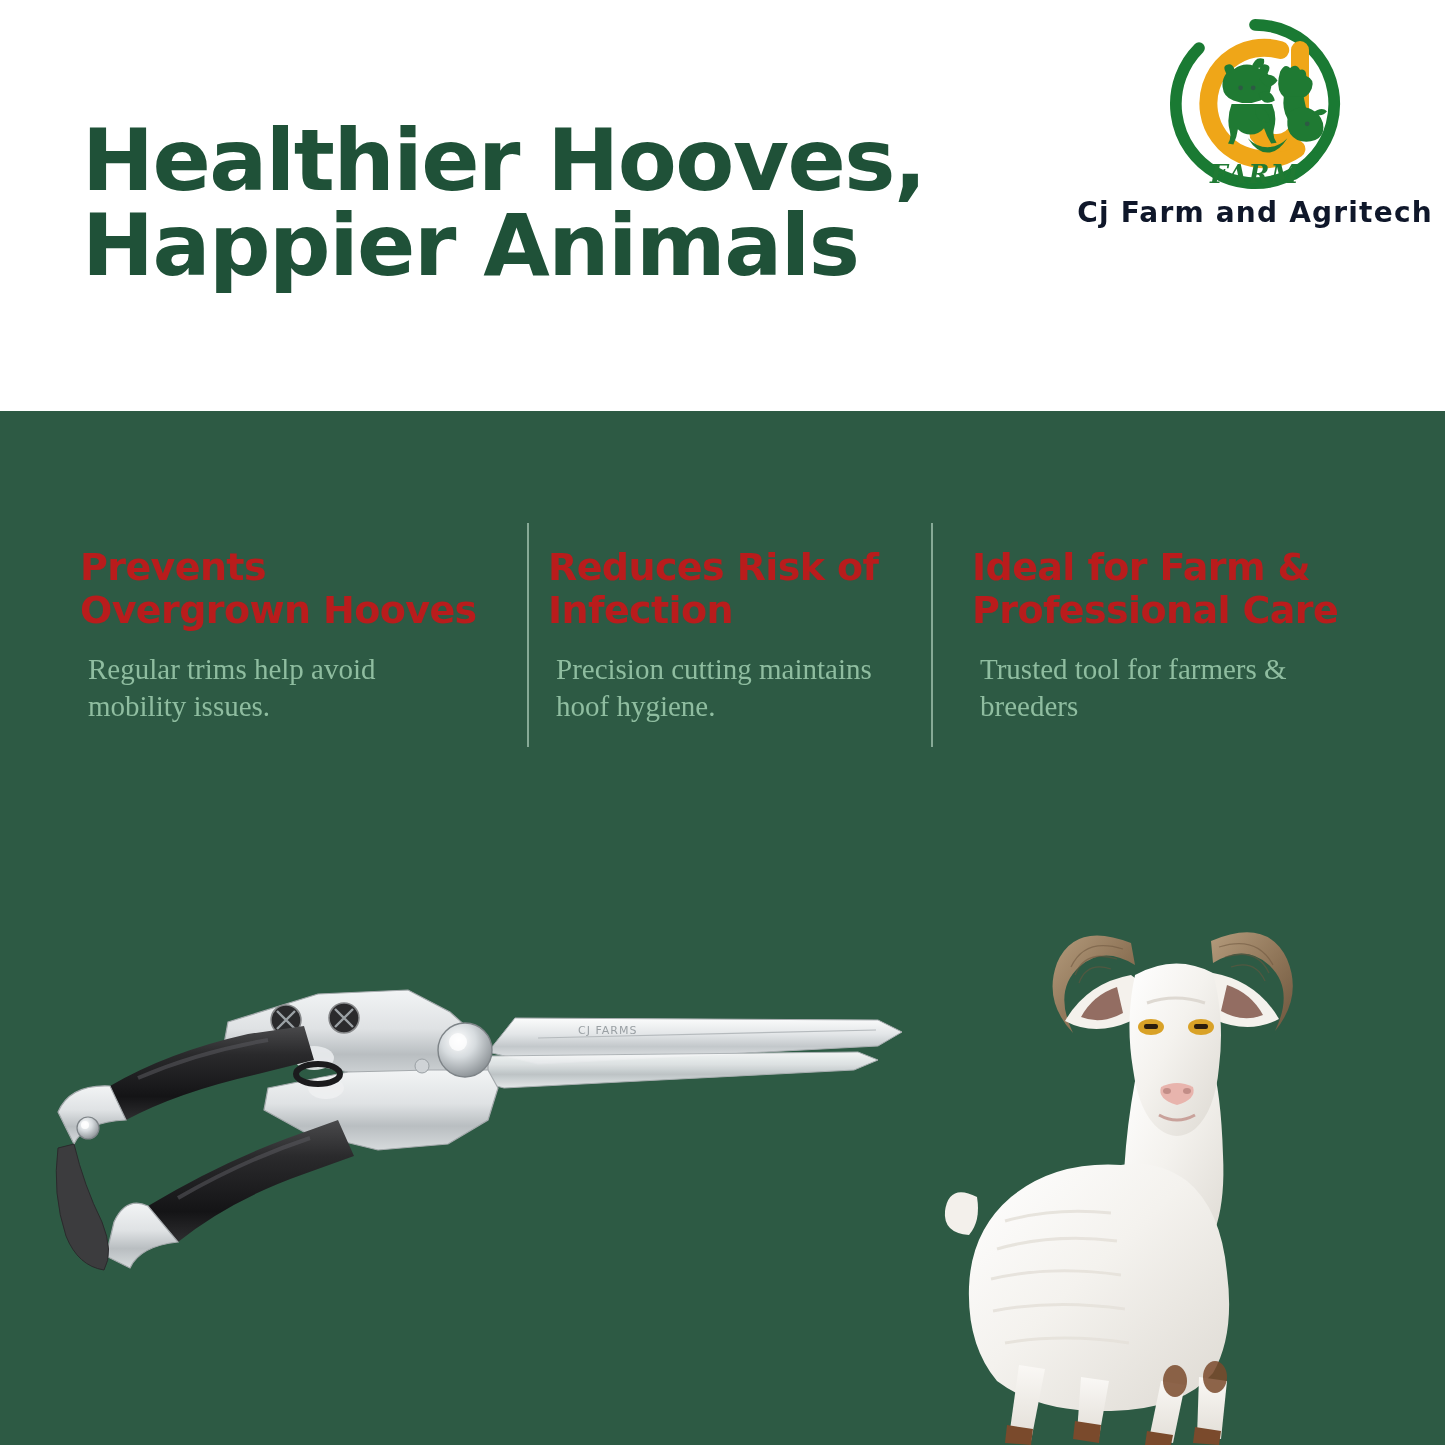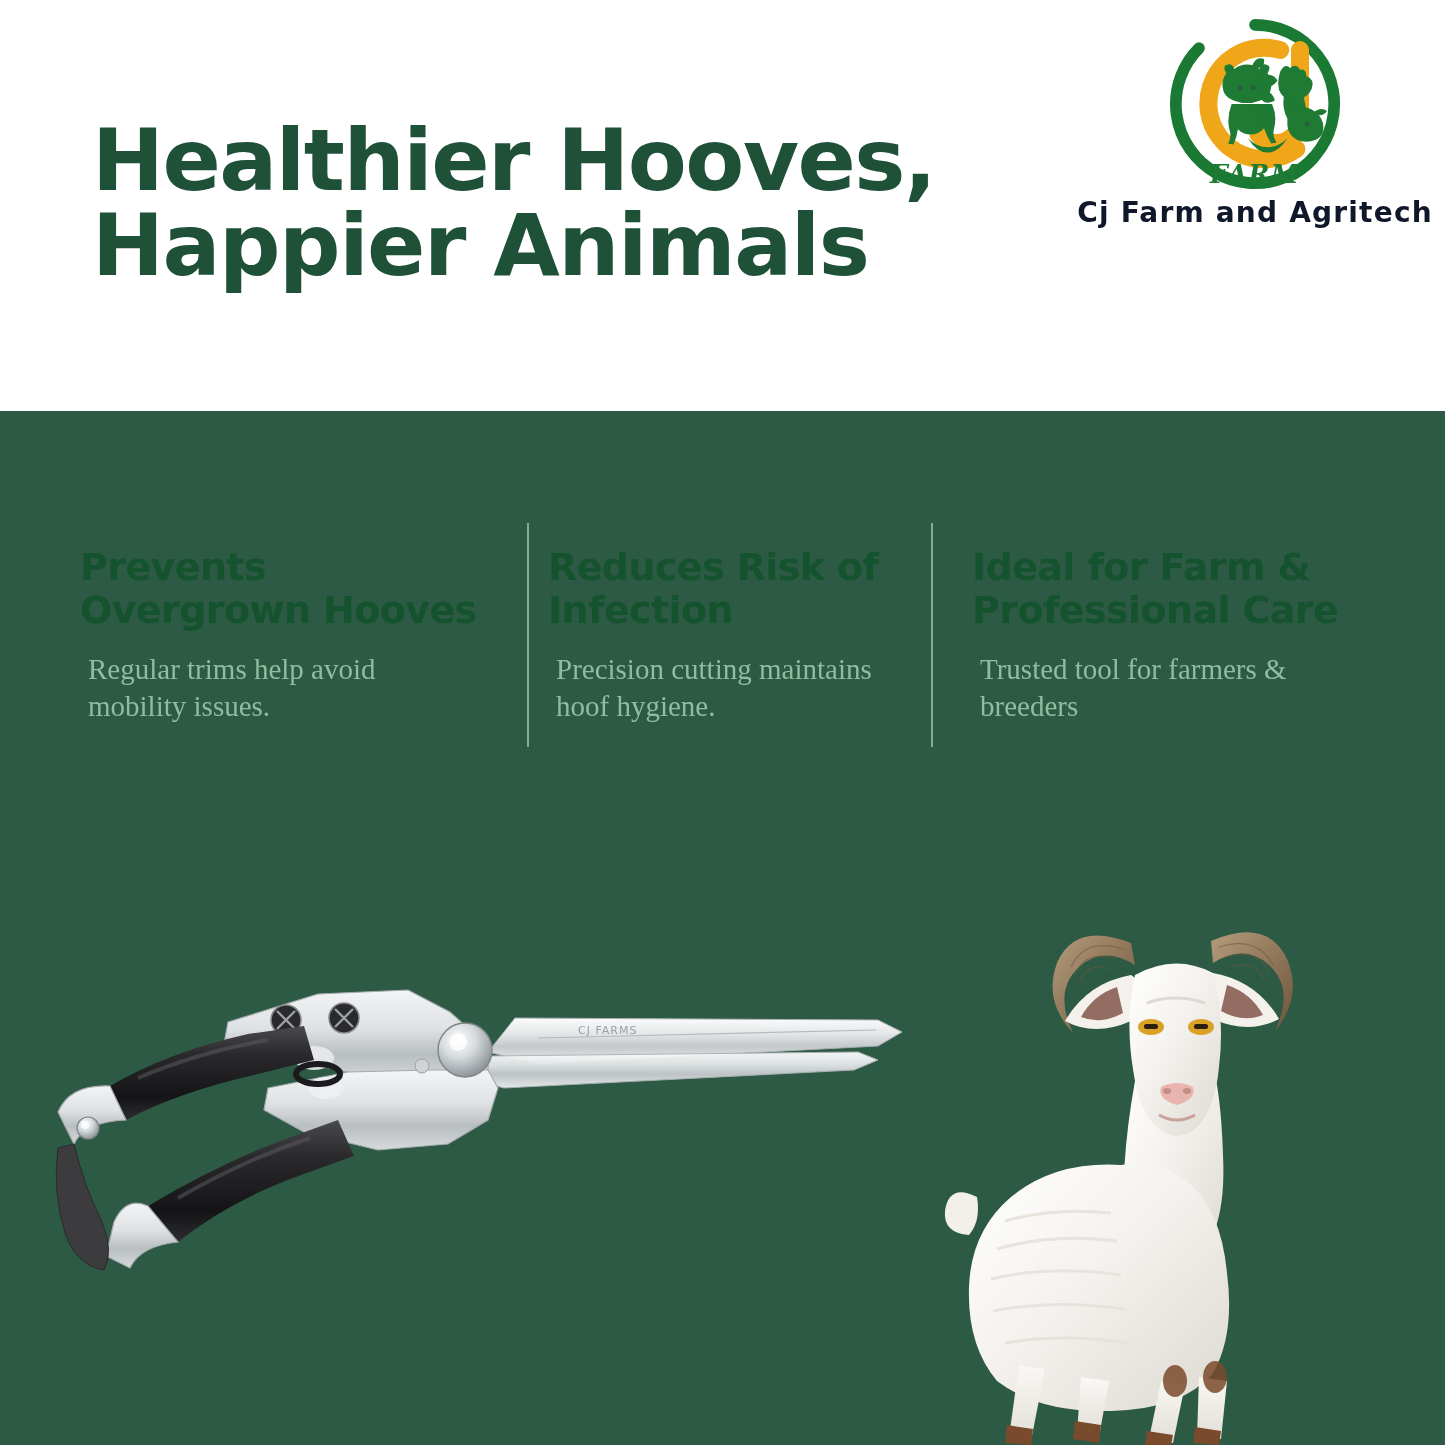--- a/index.html
+++ b/index.html
@@ -19,21 +19,21 @@
   
   .header-band {
     position: absolute;
     left: 0; top: 0;
     width: 1445px;
     height: 411px;
     background: #ffffff;
   }
   .headline {
     position: absolute;
-    left: 92px;
+    left: 82px;
     top: 118px;
     width: 1020px;
     margin: 0;
     font-family: "DejaVu Sans", sans-serif;
     font-weight: 700;
     font-size: 86px;
     line-height: 0.99;
     letter-spacing: -1.5px;
     color: #1f5138;
     white-space: pre-line;
@@ -80,21 +80,21 @@
   .feature-2 { left: 548px; width: 368px; }
   .feature-3 { left: 972px; width: 400px; }
 
   .feature-title {
     margin: 0;
     font-family: "DejaVu Sans", sans-serif;
     font-weight: 700;
     font-size: 38px;
     line-height: 1.12;
     letter-spacing: -0.6px;
-    color: #14532d;
+    color: #b91c1c;
     white-space: pre-line;
   }
   .feature-body {
     margin: 20px 0 0 8px;
     font-family: "Liberation Serif", serif;
     font-weight: 400;
     font-size: 29px;
     line-height: 1.28;
     color: #8fbda0;
     white-space: pre-line;

